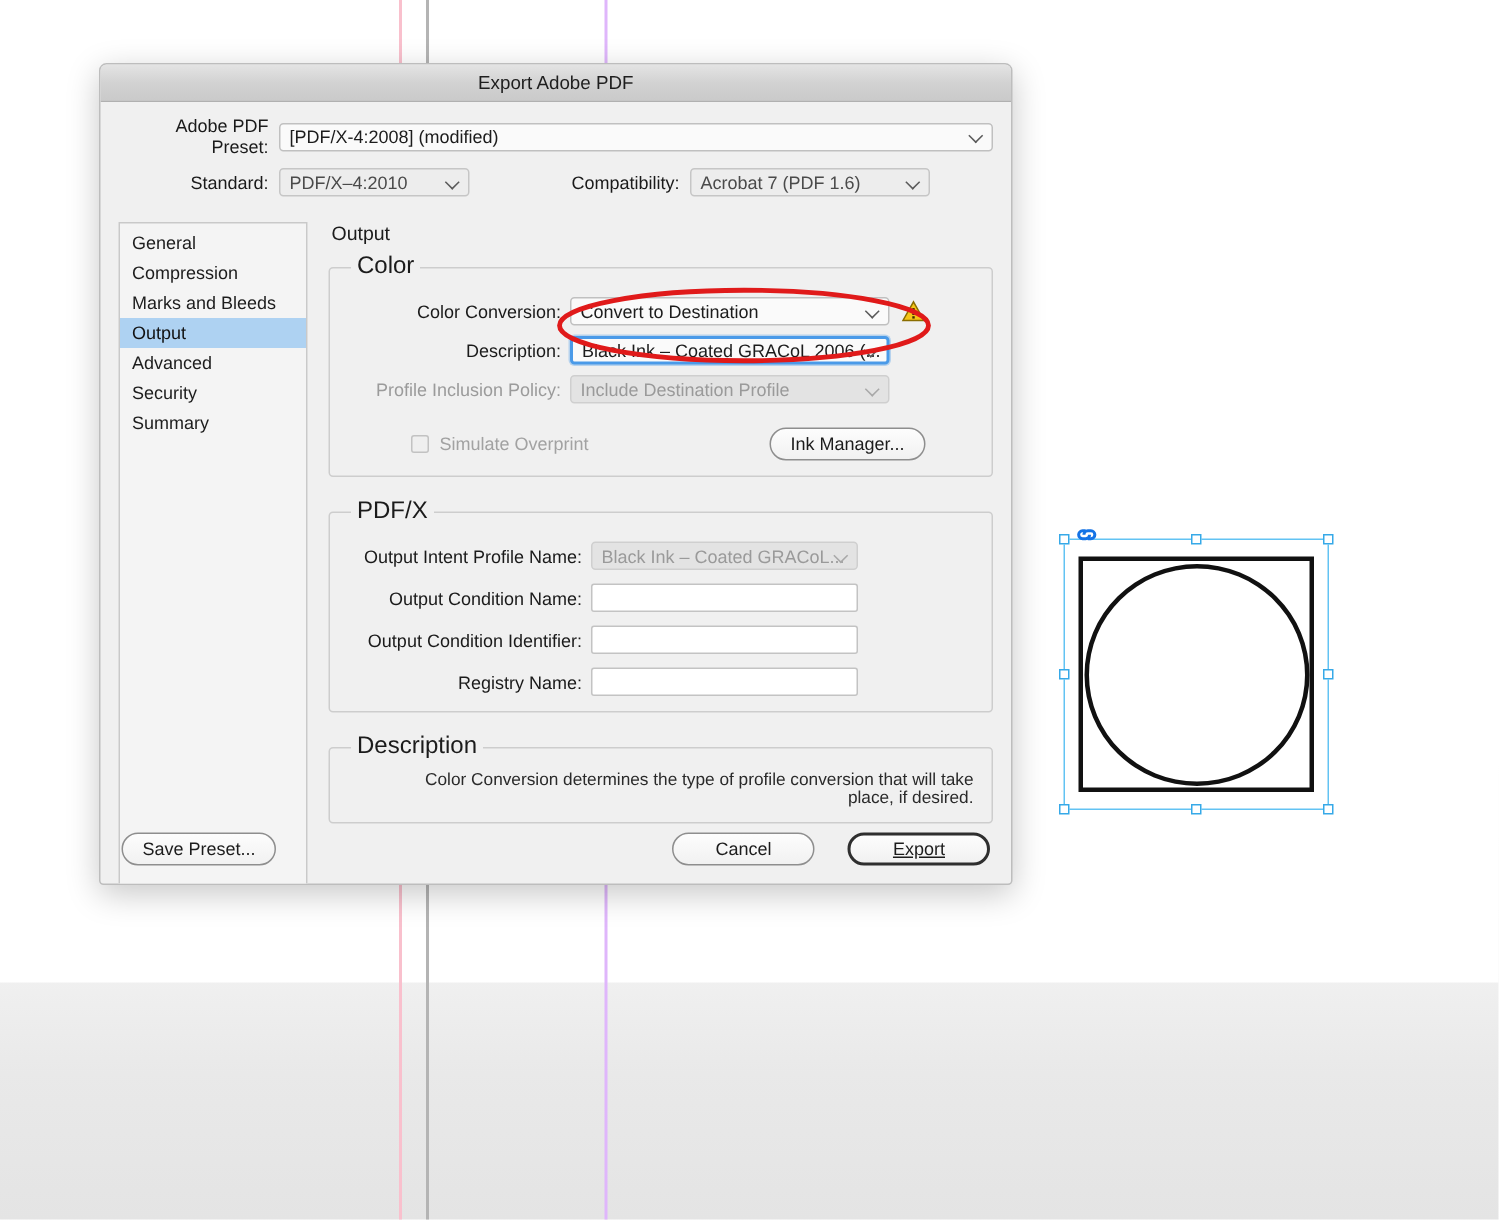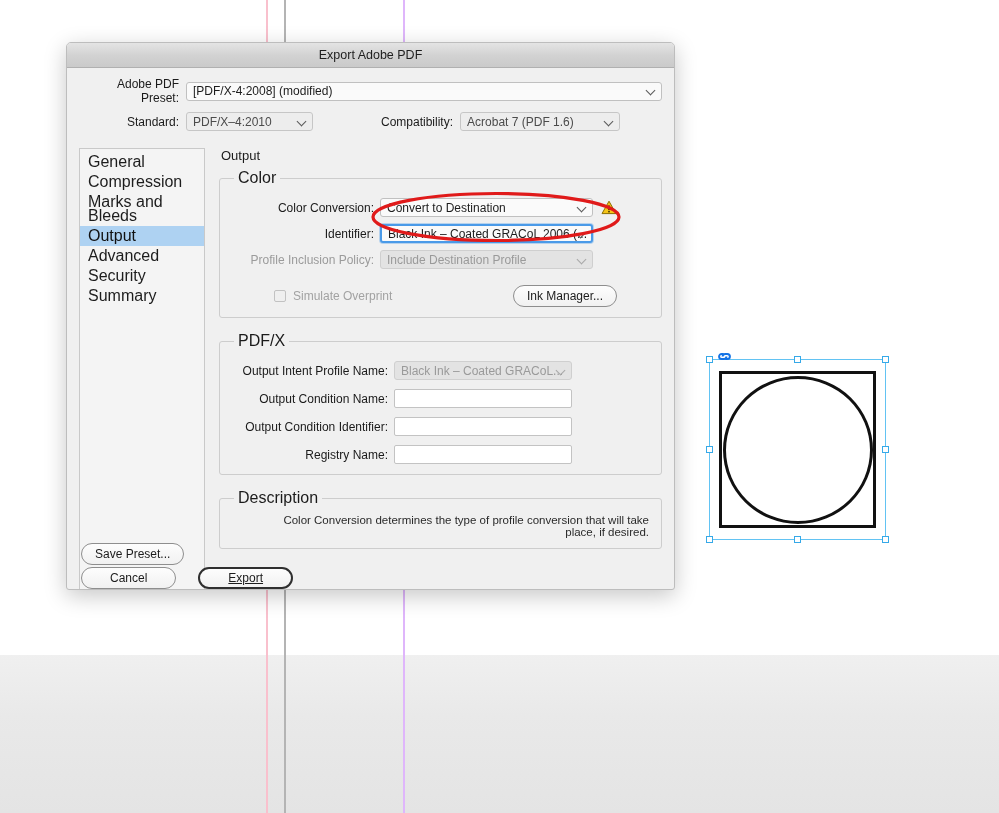--- a/index.html
+++ b/index.html
@@ -123,21 +123,21 @@
   
   #body { display: flex; padding: 0 12px; }
   #sidebar {
     width: 126px; height: 475px;
     background: #f4f4f4;
     border: 1px solid #c9c9c9;
     margin-top: 3px;
     padding-top: 3px;
   }
   .side-item {
-    font-size: 16px; color: #1d1d1d;
+    font-size: 12px; color: #1d1d1d;
     padding: 3px 0 3px 8px;
     line-height: 14px;
   }
   .side-item.active { background: #aed2f2; color: #111111; }
 
   #panel { flex: 1; padding-left: 14px; }
   #panel-title { font-size: 13px; color: #1b1b1b; margin: 3px 0 6px 2px; }
 
   fieldset.grp {
     border: 1px solid #cdcdcd;
@@ -171,21 +171,21 @@
     white-space: nowrap;
   }
   .pill.dark { border: 2px solid #2f2f2f; padding: 2px 17px; }
 
   #desc-box { height: 60px; }
   #desc-text { font-size: 11.5px; color: #2a2a2a; padding: 3px 0 0 22px; text-align: right; }
 
   #footer {
     position: absolute; left: 0; right: 0; bottom: 0;
     height: 46px; padding: 0 14px;
-    display: flex; align-items: flex-start; justify-content: space-between; flex-direction: column;
+    display: flex; align-items: center; justify-content: space-between;
   }
   #footer-right { display: flex; gap: 22px; }
 
   
   #annot {
     position: absolute; left: 370px; top: 191px;
     width: 252px; height: 52px;
     pointer-events: none;
   }
 </style>
@@ -272,21 +272,21 @@
           <span class="warn">
             <svg width="16" height="15" viewBox="0 0 16 15">
               <path d="M8 1.2 15 13.6H1z" fill="#f5c518" stroke="#8a6d00" stroke-width="1"></path>
               <rect x="7.2" y="5.4" width="1.6" height="4.6" fill="#3a2d00"></rect>
               <rect x="7.2" y="10.8" width="1.6" height="1.6" fill="#3a2d00"></rect>
             </svg>
           </span>
         </div>
 
         <div class="frow">
-          <span class="lbl">Identifier:</span>
+          <span class="lbl">Description:</span>
           <div class="sel focused" style="width:213px;">
             <span>Black Ink – Coated GRACoL 2006 (...</span>
           </div>
         </div>
 
         <div class="frow">
           <span class="lbl dim">Profile Inclusion Policy:</span>
           <div class="sel disabled" style="width:213px;">
             <span>Include Destination Profile</span>
           </div>

